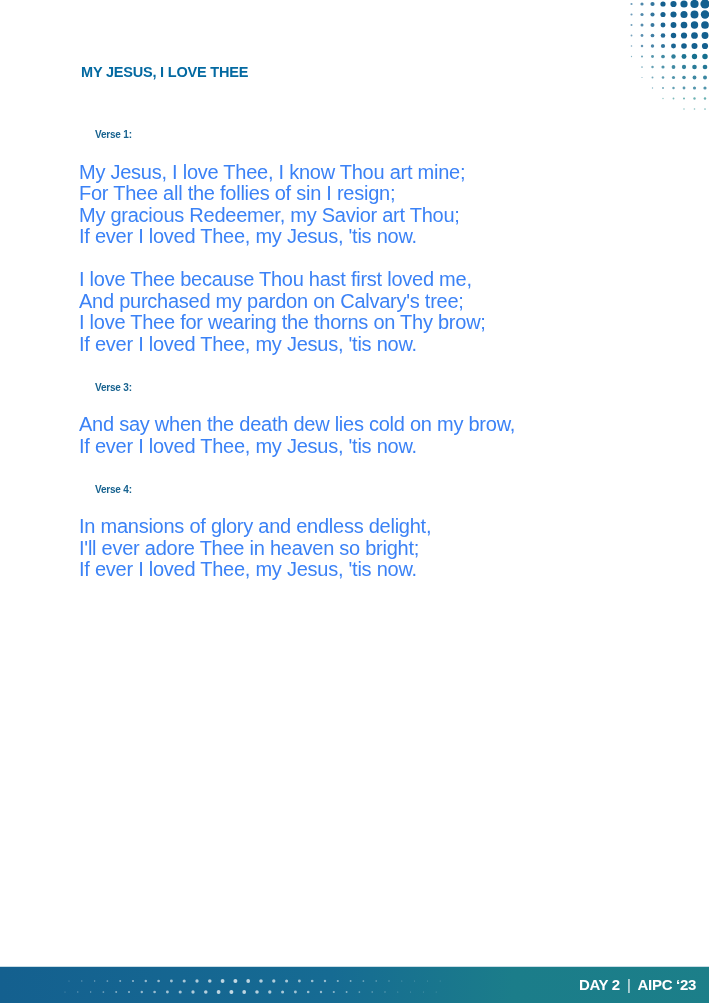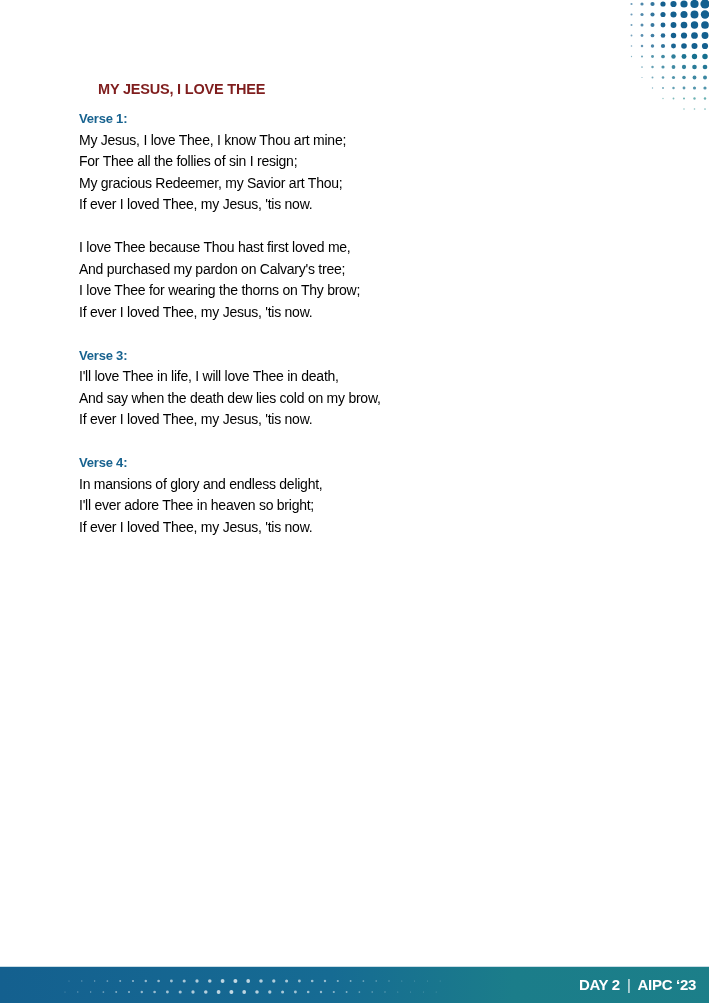--- a/index.html
+++ b/index.html
@@ -7,31 +7,31 @@
       width: 709px; height: 1003px; position: relative; overflow: hidden;
       background: #ffffff;
       font-family: "Liberation Sans", "DejaVu Sans", sans-serif;
       color: #17628f;
     }
     .halftone {
       position: absolute; top: 0; right: 0; width: 110px; height: 140px;
     }
     .title {
       position: absolute; left: 81px; top: 64px;
-      font-size: 14.5px; font-weight: bold; color: #7f1d1d;
-      letter-spacing: -0.2px; margin: 17px;
+      font-size: 14.5px; font-weight: bold; color: #0369a1;
+      letter-spacing: -0.2px; margin: 0;
     }
     .verses { position: absolute; left: 79px; top: 108px; width: 460px; }
     .verse { margin-bottom: 21.5px; }
     .verse-head {
-      font-size: 13px; font-weight: bold; line-height: 21.5px; margin: 0;
+      font-size: 10px; font-weight: bold; line-height: 21.5px; margin: 16px;
       color: #17628f; letter-spacing: -0.2px;
     }
     .line {
-      font-size: 14px; line-height: 21.5px; color: #000000;
+      font-size: 20px; line-height: 21.5px; color: #3b82f6;
       letter-spacing: -0.25px; white-space: nowrap;
     }
     .footer {
       position: absolute; left: 0; bottom: 0; width: 709px; height: 36px;
       background: linear-gradient(90deg, #14608f 0%, #166b93 45%, #1b7d8a 70%, #1c7f89 100%);
       border-top: 1px solid #c9dde6;
       padding-left: 24px;
     }
     .footer-dots { position: absolute; left: 55px; top: 5px; width: 390px; height: 28px; }
     .footer-text {
@@ -136,21 +136,20 @@
     <div class="line">If ever I loved Thee, my Jesus, 'tis now.</div>
   </div>
   <div class="verse">
     <div class="line">I love Thee because Thou hast first loved me,</div>
     <div class="line">And purchased my pardon on Calvary's tree;</div>
     <div class="line">I love Thee for wearing the thorns on Thy brow;</div>
     <div class="line">If ever I loved Thee, my Jesus, 'tis now.</div>
   </div>
   <div class="verse">
     <div class="verse-head">Verse 3:</div>
-    <div class="line">I'll love Thee in life, I will love Thee in death,</div>
     <div class="line">And say when the death dew lies cold on my brow,</div>
     <div class="line">If ever I loved Thee, my Jesus, 'tis now.</div>
   </div>
   <div class="verse">
     <div class="verse-head">Verse 4:</div>
     <div class="line">In mansions of glory and endless delight,</div>
     <div class="line">I'll ever adore Thee in heaven so bright;</div>
     <div class="line">If ever I loved Thee, my Jesus, 'tis now.</div>
   </div>
 </div>

